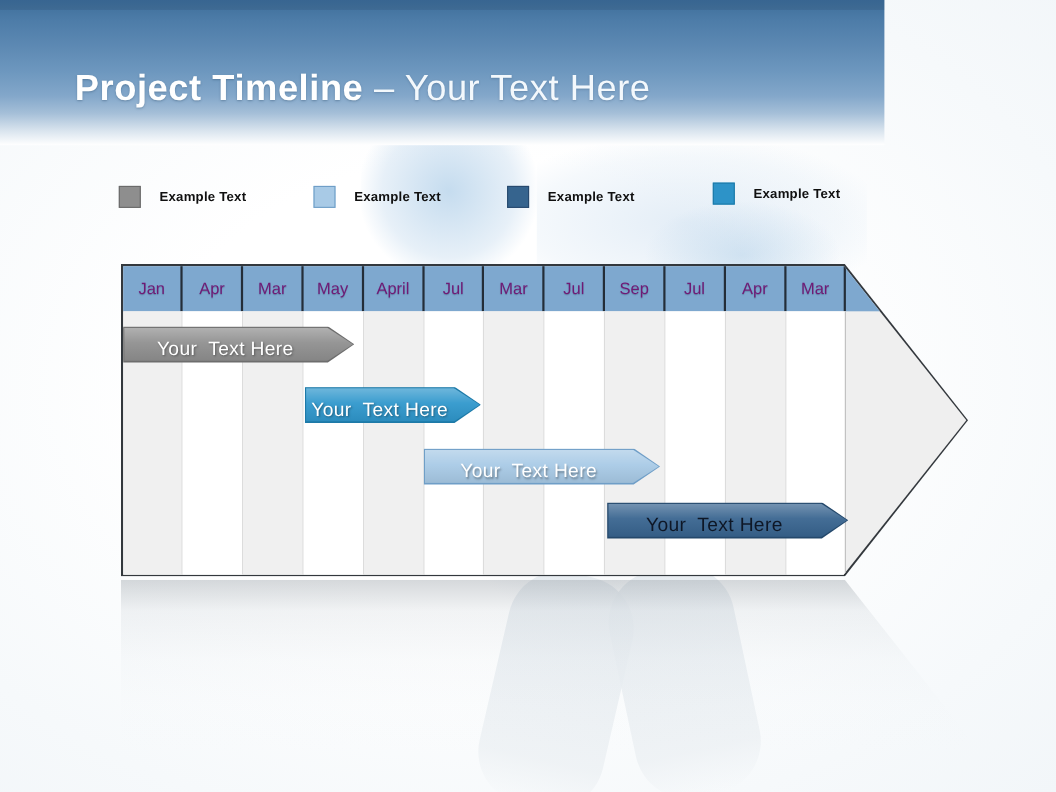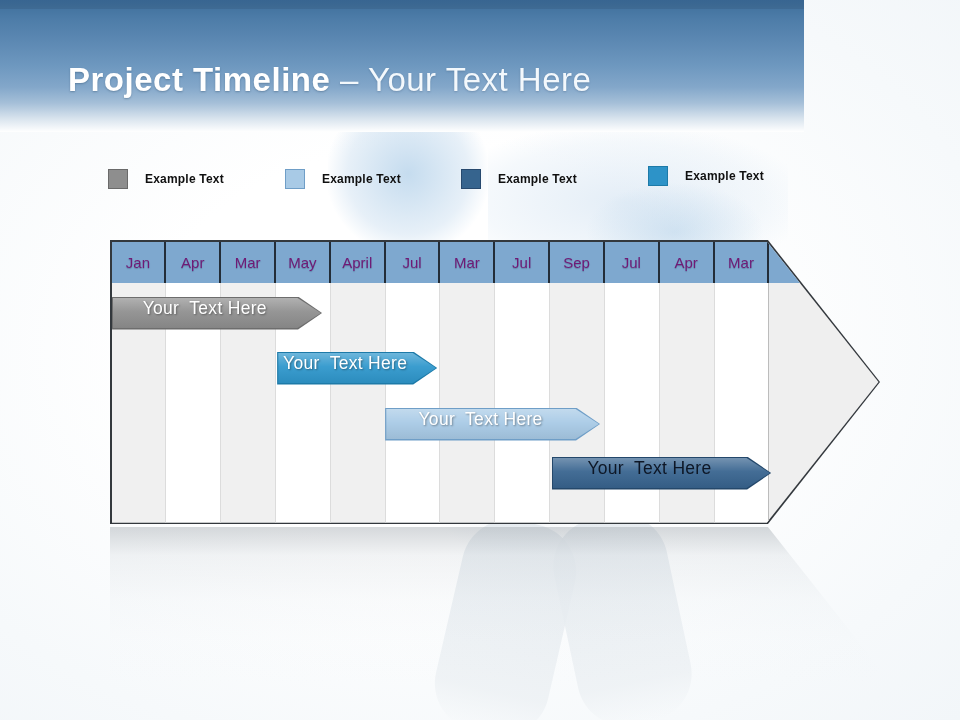--- a/index.html
+++ b/index.html
@@ -63,21 +63,21 @@
   .col:nth-child(even){background:#ffffff;}
   .col:last-child{border-right:1px solid #bcbcbc;}
   .months-row{position:absolute; left:0; top:0; width:100%; height:41px; background:#7ea8cf; display:flex;}
   .month-cell{
     flex:none; width:54.833px; box-sizing:border-box; border-right:2px solid #232d38;
     display:flex; align-items:center; justify-content:center;
     font-size:15px; color:#701a75; text-shadow:0 1px 1px rgba(40,70,100,0.35);
   }
   
   .bar{position:absolute; height:33px;}
-  .bar-fill{position:absolute; inset:1.2px; display:flex; align-items:flex-start; justify-content:center; padding-right:24px; box-sizing:border-box;}
+  .bar-fill{position:absolute; inset:1.2px; display:flex; align-items:flex-end; justify-content:center; padding-right:24px; box-sizing:border-box;}
   .bar-fill::after{
     content:""; position:absolute; inset:0; pointer-events:none;
     background:linear-gradient(180deg, rgba(255,255,255,0.30) 0%, rgba(255,255,255,0.06) 45%, rgba(0,0,0,0.07) 100%);
   }
   .bar-label{position:relative; z-index:1; font-size:17.5px; letter-spacing:0.3px; white-space:pre;
     text-shadow:1px 1px 2px rgba(0,0,0,0.38);}
   
   .reflection{
     position:absolute; left:110px; top:527px; width:770px; height:284px; z-index:2;
     clip-path:polygon(0% 0%, 85.45% 0%, 100% 50%, 85.45% 100%, 0% 100%);

